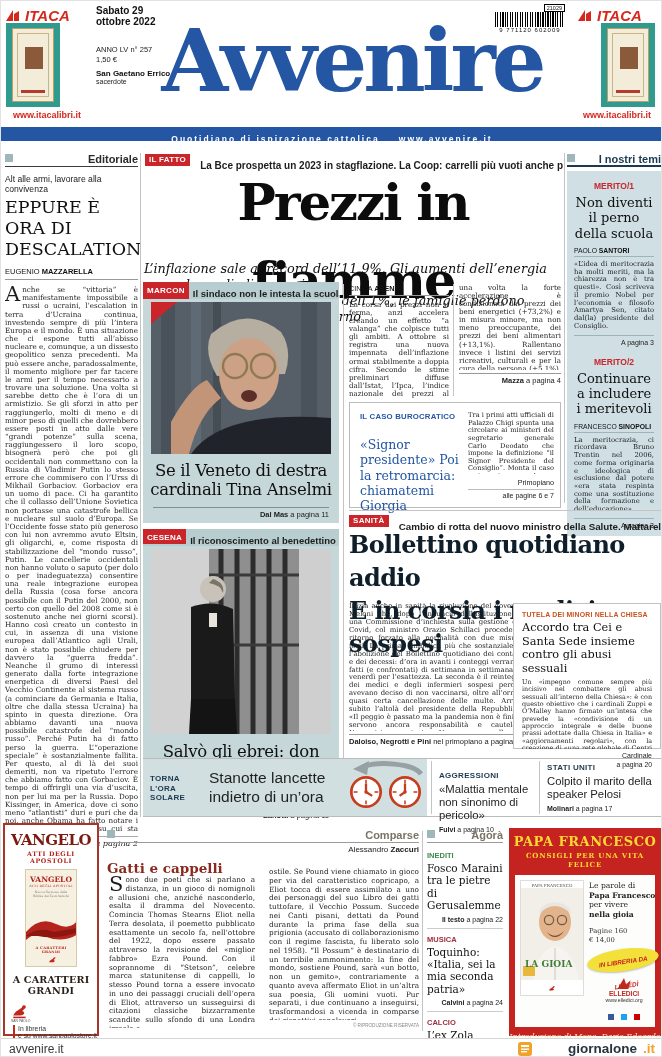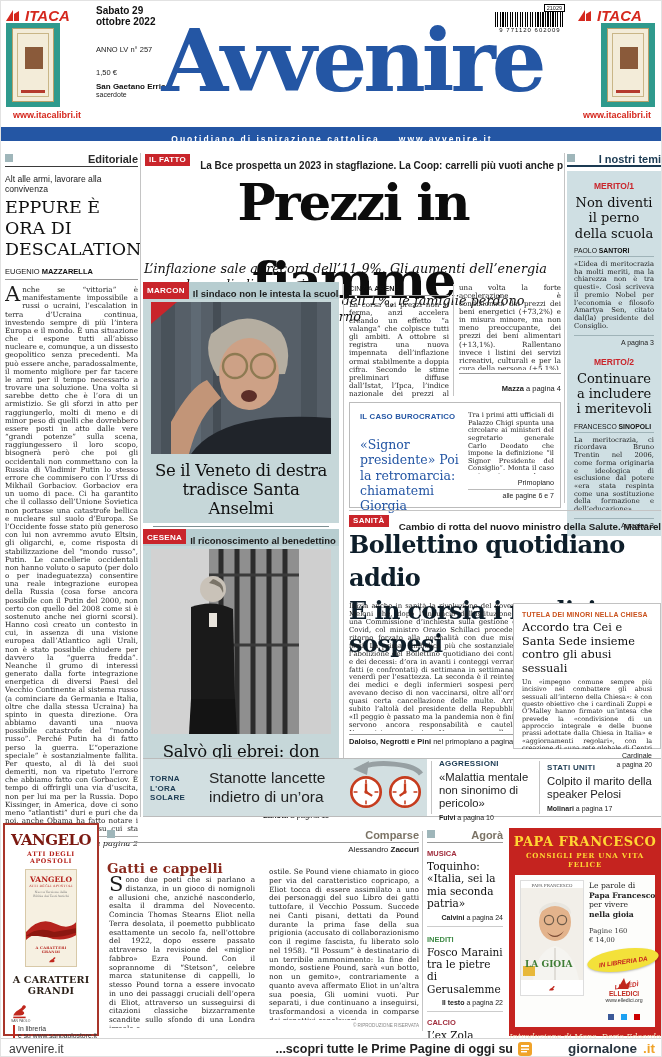--- a/index.html
+++ b/index.html
@@ -52,21 +52,21 @@
       <div style="position:absolute;left:4px;top:4px;right:4px;bottom:4px;border:1px solid #c9b687"></div>
       <div style="position:absolute;left:12px;top:18px;width:18px;height:22px;background:#8a5a3a"></div>
       <div style="position:absolute;left:8px;bottom:8px;right:8px;height:3px;background:#b53a2e"></div>
     </div>
   </div>
   <div class="abs sans b" style="left:0px;top:109px;width:92px;text-align:center;font-size:9px;color:#d5281e">www.itacalibri.it</div>
 
   <div class="abs sans" style="left:95px;top:4px;width:80px">
     <div class="b" style="font-size:10px;line-height:11px;color:#111">Sabato 29 ottobre 2022</div>
     <div style="font-size:7.5px;margin-top:18px;color:#222">ANNO LV  n° 257</div>
-    <div style="font-size:7.5px;margin-top:14px;color:#222">1,50 €</div>
+    <div style="font-size:7.5px;margin-top:1px;color:#222">1,50 €</div>
     <div class="b" style="font-size:8px;margin-top:5px;color:#111">San Gaetano Errico</div>
     <div style="font-size:7px;color:#222">sacerdote</div>
   </div>
 
   <div class="abs serif b" style="left:150px;top:0px;width:402px;height:124px;text-align:center;font-size:86px;line-height:120px;color:#2456a4;letter-spacing:-4px">Avvenire</div>
 
   <div class="abs" style="left:494px;top:3px;width:70px;height:30px;background:#fff">
     <div class="sans" style="font-size:5.5px;text-align:right;border:1px solid #000;display:inline-block;float:right;padding:0 2px">21029</div>
     <div style="clear:both;height:15px;background:repeating-linear-gradient(90deg,#000 0 1px,#fff 1px 2px,#000 2px 3.5px,#fff 3.5px 5px);margin-top:1px"></div>
     <div class="sans" style="font-size:6px;letter-spacing:1px;text-align:center">9 771120 602009</div>
@@ -136,21 +136,21 @@
         <path d="M60 32 Q95 2 130 30 Q142 48 134 72 L66 74 Q52 50 60 32" fill="#b5aea1"></path>
         <ellipse cx="98" cy="72" rx="30" ry="36" fill="#cda186"></ellipse>
         <circle cx="84" cy="64" r="12" fill="none" stroke="#8d7a52" stroke-width="2.4"></circle>
         <circle cx="112" cy="64" r="12" fill="none" stroke="#8d7a52" stroke-width="2.4"></circle>
         <ellipse cx="98" cy="94" rx="8" ry="6" fill="#5c2e28"></ellipse>
         <path d="M20 120 Q40 84 56 78 L70 96 Q48 112 38 152 L20 152 Z" fill="#c29578"></path>
         <path d="M40 152 Q70 108 180 116 L180 152 Z" fill="#20242a"></path>
         <path d="M0 0 L26 0 L0 22 Z" fill="#c9252b"></path>
       </svg>
     </div>
-    <div class="boxhead" style="margin:8px 6px 0">Se il Veneto di destra tradisce Santa Anselmi</div>
+    <div class="boxhead" style="margin:8px 6px 0">Se il Veneto di destra cardinali Tina Anselmi</div>
     <div style="margin:7px 10px 0;border-top:1px solid #7e9093;padding-top:2px">
       <div class="byl"><span class="b">Dal Mas</span><span> a pagina 11</span></div>
     </div>
   </div>
 
   <div class="abs boxteal" style="left:142px;top:528px;width:196px;height:276px">
     <div class="boxlblrow">
       <span class="lbl" style="line-height:15px;height:15px">CESENA</span><span class="kk">Il riconoscimento al benedettino</span>
     </div>
     <div style="position:relative;margin:3px 8px 0;height:185px;overflow:hidden">
@@ -186,21 +186,21 @@
   <div class="hairV" style="left:342px;top:283px;height:521px"></div>
   <div class="abs" style="left:348px;top:283px;width:100px;height:114px;overflow:hidden">
     <div class="sans" style="font-size:7.2px;border-bottom:1px solid #999;padding-bottom:2px">
       <span>CINZIA </span><span class="b">ARENA</span>
     </div>
     <div class="just bodytxt" style="margin-top:5px;font-size:7.1px">La corsa dei prezzi non si ferma, anzi accelera creando un effetto “a valanga” che colpisce tutti gli ambiti. A ottobre si registra una nuova impennata dell’inflazione ormai stabilmente a doppia cifra. Secondo le stime preliminari diffuse dall’Istat, l’Ipca, l’indice nazionale dei prezzi al consumo per l’intera collettività al lordo dei tabacchi, ha registrato un aumento del 3,5% su base mensile e dell’11,9% su base annua. Ancora</div>
   </div>
   <div class="hairV" style="left:452px;top:283px;height:112px"></div>
   <div class="abs" style="left:458px;top:283px;width:102px;height:114px">
     <div class="just bodytxt" style="font-size:7.1px;height:86px;overflow:hidden">una volta la forte accelerazione è condizionata dai prezzi dei beni energetici (+73,2%) e in misura minore, ma non meno preoccupante, dei prezzi dei beni alimentari (+13,1%). Rallentano invece i listini dei servizi ricreativi, culturali e per la cura della persona (+5,1%). E per il 2023 la Banca centrale europea prevede la stagflazione: nuovi aumenti dei prezzi, ma con il Pil in caduta.</div>
-    <div style="border-top:1px solid #999;margin-top:3px;padding-top:10px">
+    <div style="border-top:1px solid #999;margin-top:3px;padding-top:2px">
       <div class="byl"><span class="b">Mazza</span><span> a pagina 4</span></div>
     </div>
   </div>
 
   <div class="abs" style="left:348px;top:401px;width:212px;height:106px;border:1px solid #bbb;background:#fff">
     <div class="abs" style="left:10px;top:9px;width:100px">
       <div class="sans b" style="font-size:7.8px;color:#2456a4;letter-spacing:.2px">IL CASO BUROCRATICO</div>
       <div class="serif" style="font-size:12.5px;line-height:1.22;color:#2456a4;margin-top:16px">«Signor presidente» Poi la retromarcia: chiamatemi Giorgia</div>
     </div>
     <div class="abs" style="left:118px;top:9px;width:86px">
@@ -293,21 +293,21 @@
           </svg>
       </div>
       <div class="abs" style="left:204px;top:0px">
         <svg width="80" height="17" viewBox="0 0 80 17">
             <path d="M74 15 C66 4 30 2 16 8" stroke="#97a0a3" stroke-width="5" fill="none"></path>
             <polygon points="6,10 22,2 20,16" fill="#97a0a3"></polygon>
           </svg>
       </div>
     </div>
     <div class="hairV" style="left:288px;top:2px;height:53px"></div>
-    <div class="abs" style="left:296px;top:0;width:94px">
+    <div class="abs" style="left:296px;top:12px;width:94px">
       <div class="navylbl">AGGRESSIONI</div>
       <div class="softhead" style="margin-top:2px;font-size:11.3px;line-height:13px">«Malattia mentale non sinonimo di pericolo»</div>
       <div class="byl" style="text-align:left;margin-top:3px;font-size:7px"><span class="b">Fulvi</span><span> a pagina 10</span></div>
     </div>
     <div class="hairV" style="left:396px;top:2px;height:53px"></div>
     <div class="abs" style="left:404px;top:4px;width:112px">
       <div class="navylbl">STATI UNITI</div>
       <div class="softhead" style="margin-top:2px;font-size:11.3px;line-height:13px">Colpito il marito della speaker Pelosi</div>
       <div class="byl" style="text-align:left;margin-top:3px;font-size:7px"><span class="b">Molinari</span><span> a pagina 17</span></div>
     </div>
@@ -362,29 +362,29 @@
       <div class="sans" style="font-size:4.6px;color:#888;text-align:right;margin-top:3px">© RIPRODUZIONE RISERVATA</div>
     </div>
   </div>
   <div class="hairV" style="left:421px;top:830px;height:200px"></div>
 
   <div class="abs" style="left:426px;top:827px;width:76px;height:207px">
     <div class="sechead" style="border-bottom:1px solid #9a9a9a">
       <span class="sq"></span>
       <span class="t" style="color:#7b7365;font-weight:bold">Agorà</span>
     </div>
+    <div class="agitem" style="margin-top:8px">
+      <div class="sans b" style="font-size: 7.5px; color: rgb(62, 138, 70);">INEDITI</div>
+      <div class="t serif" style="margin-top:2px">Fosco Maraini tra le pietre di Gerusalemme</div>
+      <div class="byl" style="margin-top:3px;border-bottom:1px solid #ccc;padding-bottom:4px;font-size:7px"><span class="b">Il testo</span><span> a pagina 22</span></div>
+    </div>
     <div class="agitem" style="margin-top:6px">
       <div class="sans b" style="font-size: 7.5px; color: rgb(160, 44, 60);">MUSICA</div>
       <div class="t serif" style="margin-top:2px">Toquinho: «Italia, sei la mia seconda patria»</div>
       <div class="byl" style="margin-top:3px;border-bottom:1px solid #ccc;padding-bottom:4px;font-size:7px"><span class="b">Calvini</span><span> a pagina 24</span></div>
-    </div>
-    <div class="agitem" style="margin-top:8px">
-      <div class="sans b" style="font-size: 7.5px; color: rgb(62, 138, 70);">INEDITI</div>
-      <div class="t serif" style="margin-top:2px">Fosco Maraini tra le pietre di Gerusalemme</div>
-      <div class="byl" style="margin-top:3px;border-bottom:1px solid #ccc;padding-bottom:4px;font-size:7px"><span class="b">Il testo</span><span> a pagina 22</span></div>
     </div>
     <div class="agitem" style="margin-top:6px">
       <div class="sans b" style="font-size: 7.5px; color: rgb(160, 44, 60);">CALCIO</div>
       <div class="t serif" style="margin-top:2px">L’ex Zola incantato e orgoglioso di questo Napoli</div>
 
     </div>
   </div>
 
   <div class="abs" style="left:508px;top:827px;width:152px;height:208px;background:#c5231f;text-align:center">
     <div class="serif b" style="font-size:13px;color:#ffd633;margin-top:6px;letter-spacing:.5px">PAPA FRANCESCO</div>
@@ -430,21 +430,20 @@
           <span style="display:inline-block;width:6px;height:6px;background:#1da1f2;margin-left:2px"></span>
           <span style="display:inline-block;width:6px;height:6px;background:#cc0000;margin-left:2px"></span>
         </div>
       </div>
     </div>
     <div class="serif i" style="font-size:8px;color:#f7e9c8;margin-top:5px">Introduzione di Mons. Dario Edoardo Viganò</div>
   </div>
 
   <div class="abs sans" style="left:0;top:1037px;width:662px;height:20px;border-top:1px solid #d5d5d5;background:#fff">
     <span style="position:absolute;left:8px;top:3px;font-size:12px;color:#3a3a3a">avvenire.it</span>
-    <span style="position:absolute;right:150px;top:3px;font-size:12.5px;font-weight:bold;color:#222">...scopri tutte le Prime Pagine di oggi su</span>
     <span style="position:absolute;right:130px;top:2px">
       <svg width="16" height="16" viewBox="0 0 16 16">
           <rect x="1" y="1" width="14" height="14" rx="3" fill="#f0a32a"></rect>
           <rect x="4" y="4" width="8" height="2" fill="#fff"></rect>
           <rect x="4" y="7.5" width="8" height="1.4" fill="#fff"></rect>
           <rect x="4" y="10" width="6" height="1.4" fill="#fff"></rect>
         </svg>
     </span>
     <span style="position:absolute;right:26px;top:2px;font-size:13.5px;font-weight:bold;color:#27343f">giornalone</span>
     <span style="position:absolute;right:8px;top:2px;font-size:13.5px;font-weight:bold;color:#f0a32a">.it</span>

